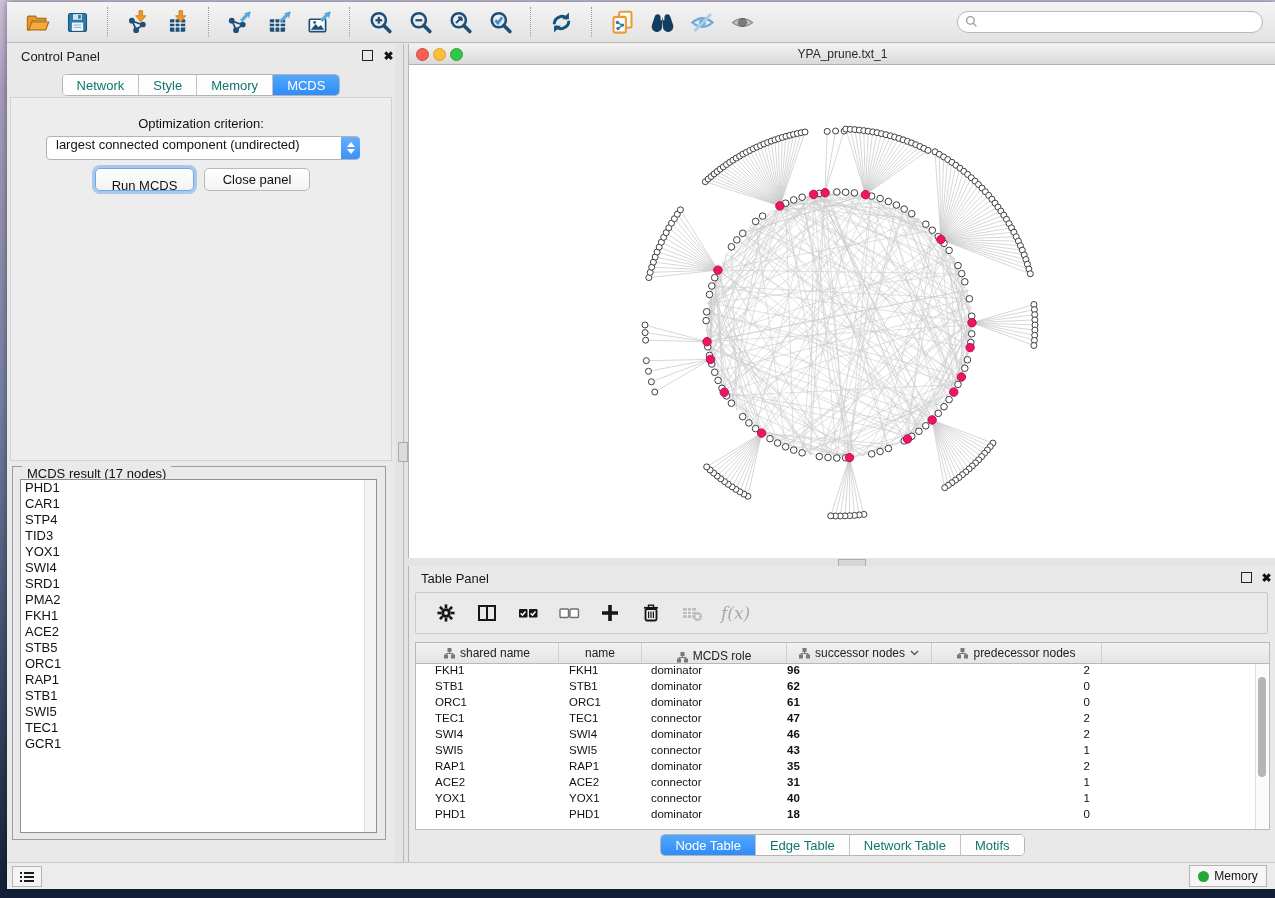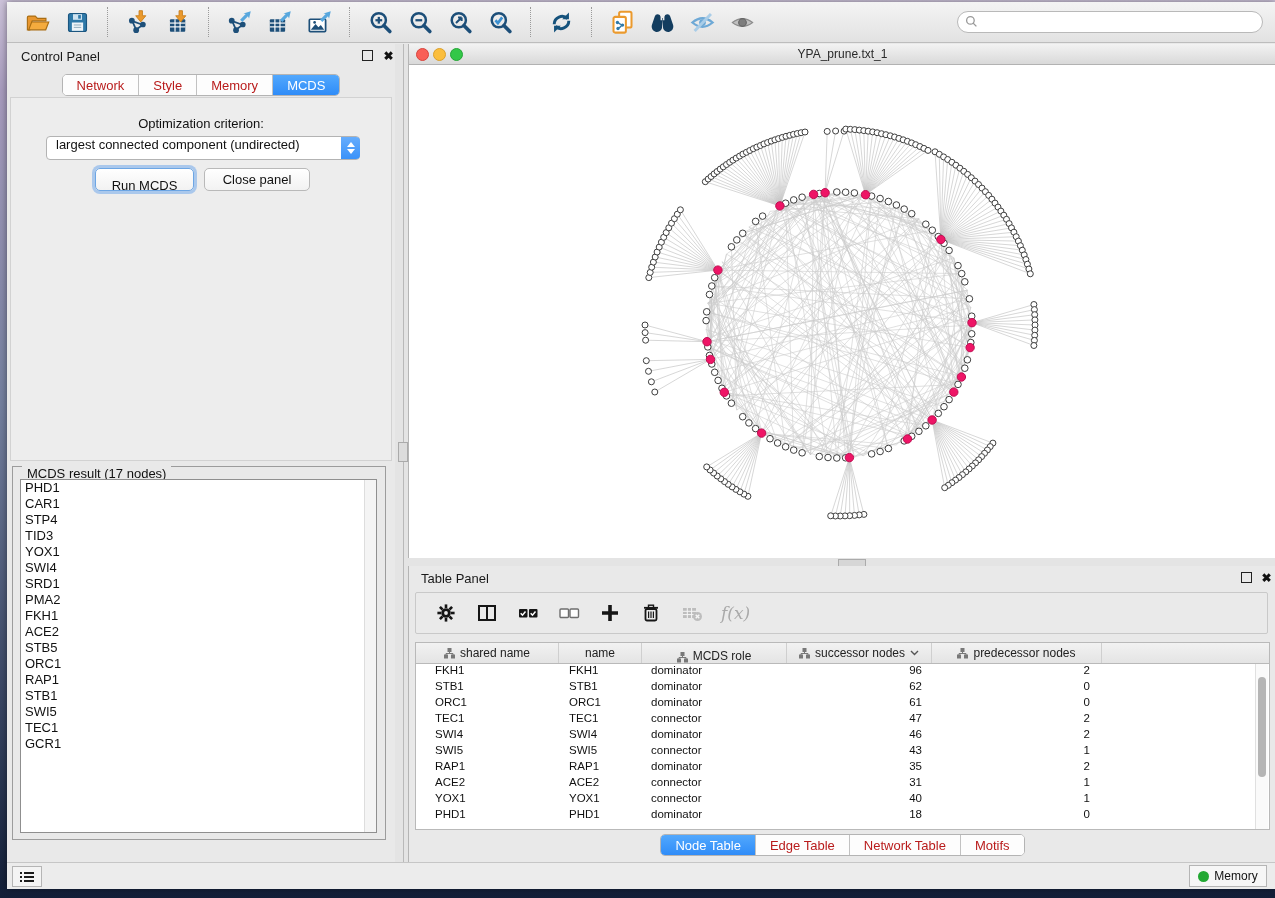--- a/index.html
+++ b/index.html
@@ -17,21 +17,21 @@
   #search-input{width:270px;height:20px;border:1px solid #b9b9b9;border-radius:12px;background:#fff;padding:0 8px 0 26px;font-size:12px;outline:none;}
   #searchwrap svg{position:absolute;left:8px;top:4px;width:13px;height:13px;}
   
   #cpanel{position:absolute;left:0;top:42px;width:388px;height:818px;background:#e9e9e9;}
   .panel-head{position:relative;height:24px;}
   .panel-title{position:absolute;left:14px;top:5px;font-size:13px;color:#1a1a1a;}
   .wbtn{position:absolute;top:6px;width:13px;height:13px;font-size:12px;line-height:12px;color:#111;text-align:center;cursor:default;}
   .float-glyph{border:1.5px solid #222;width:9px;height:9px;}
   #cp-tabs{position:absolute;left:0;top:30px;width:388px;display:flex;justify-content:center;}
   .tabseg{display:flex;border:1px solid #b4b4b4;border-radius:5px;overflow:hidden;background:#fff;height:20px;}
-  .tab{padding:3px 14px 0 14px;font-size:13px;color:#b91c1c;border-right:1px solid #c2c2c2;background:#fdfdfd;cursor:default;}
+  .tab{padding:3px 14px 0 14px;font-size:13px;color:#0f766e;border-right:1px solid #c2c2c2;background:#fdfdfd;cursor:default;}
   .tab:last-child{border-right:none;}
   .tab.active{background:linear-gradient(#52a8fd,#2f8cf8);color:#fff;}
   #cp-inner{position:absolute;left:3px;top:53px;width:380px;height:362px;background:#ededed;border:1px solid #d2d2d2;}
   #opt-label{position:absolute;left:0;width:100%;top:18px;text-align:center;font-size:13px;color:#111;}
   #criterion{position:absolute;left:35px;top:38px;width:312px;height:22px;background:#fff;border:1px solid #b3b3b3;border-radius:4px;display:flex;align-items:flex-start;cursor:default;}
   #criterion .val{flex:1;font-size:13px;color:#111;padding-left:9px;white-space:nowrap;}
   #criterion .step{width:19px;height:22px;margin-right:-1px;border-radius:0 4px 4px 0;background:linear-gradient(#66adfd,#3a92f9);display:flex;flex-direction:column;align-items:center;justify-content:center;gap:2px;}
   .arr-up{width:0;height:0;border-left:4px solid transparent;border-right:4px solid transparent;border-bottom:5px solid #fff;}
   .arr-dn{width:0;height:0;border-left:4px solid transparent;border-right:4px solid transparent;border-top:5px solid #fff;}
   .macbtn{position:absolute;top:70px;height:23px;background:linear-gradient(#ffffff,#f2f2f2);border:1px solid #b9b9b9;border-radius:5px;font-size:13px;color:#111;text-align:center;padding-top:0;cursor:default;font-family:"Liberation Sans",sans-serif;}
@@ -63,21 +63,21 @@
   #ntable{position:absolute;left:6px;top:76px;width:855px;height:188px;background:#fff;border:1px solid #b9b9b9;box-sizing:border-box;overflow:hidden;}
   #thead{display:flex;height:20px;background:linear-gradient(#f2f2f2,#e4e4e4);border-bottom:1px solid #b9b9b9;}
   .th{display:flex;align-items:center;justify-content:center;gap:5px;font-size:12px;color:#222;border-right:1px solid #cfcfcf;box-sizing:border-box;}
   .th svg{flex:0 0 auto;}
   .c0{width:143px;} .c1{width:83px;} .c2{width:145px;align-items:flex-end;} .c3{width:145px;} .c4{width:170px;} .c5{flex:1;border-right:none;}
   .trow{display:flex;height:16px;}
   .td{font-size:11.5px;color:#111;box-sizing:border-box;white-space:nowrap;}
   .td.c0{padding-left:19px;}
   .td.c1{padding-left:10px;}
   .td.c2{padding-left:9px;}
-  .td.c3{text-align:right;padding-right:10px;}
+  .td.c3{padding-right:10px;font-weight:bold;}
   .td.c4{text-align:right;padding-right:12px;}
   #tscroll{position:absolute;right:1px;top:21px;width:12px;height:165px;background:#fafafa;border-left:1px solid #e0e0e0;}
   #tthumb{position:absolute;left:2px;top:13px;width:8px;height:100px;background:#b5b5b5;border-radius:4px;}
   #tp-tabs{position:absolute;left:0;top:268px;width:867px;display:flex;justify-content:center;}
   
   #statusbar{position:absolute;left:0;top:860px;width:1268px;height:26px;background:#ececec;border-top:1px solid #c6c6c6;}
   #tasks-btn{position:absolute;left:5px;top:3px;width:28px;height:19px;background:#f4f4f4;border:1px solid #b5b5b5;display:flex;align-items:center;justify-content:center;}
   #memory-btn{position:absolute;right:8px;top:2px;width:76px;height:20px;background:#f6f6f6;border:1px solid #b5b5b5;display:flex;align-items:center;justify-content:center;gap:5px;font-size:12px;color:#111;}
   #memdot{width:11px;height:11px;border-radius:50%;}
 </style>

